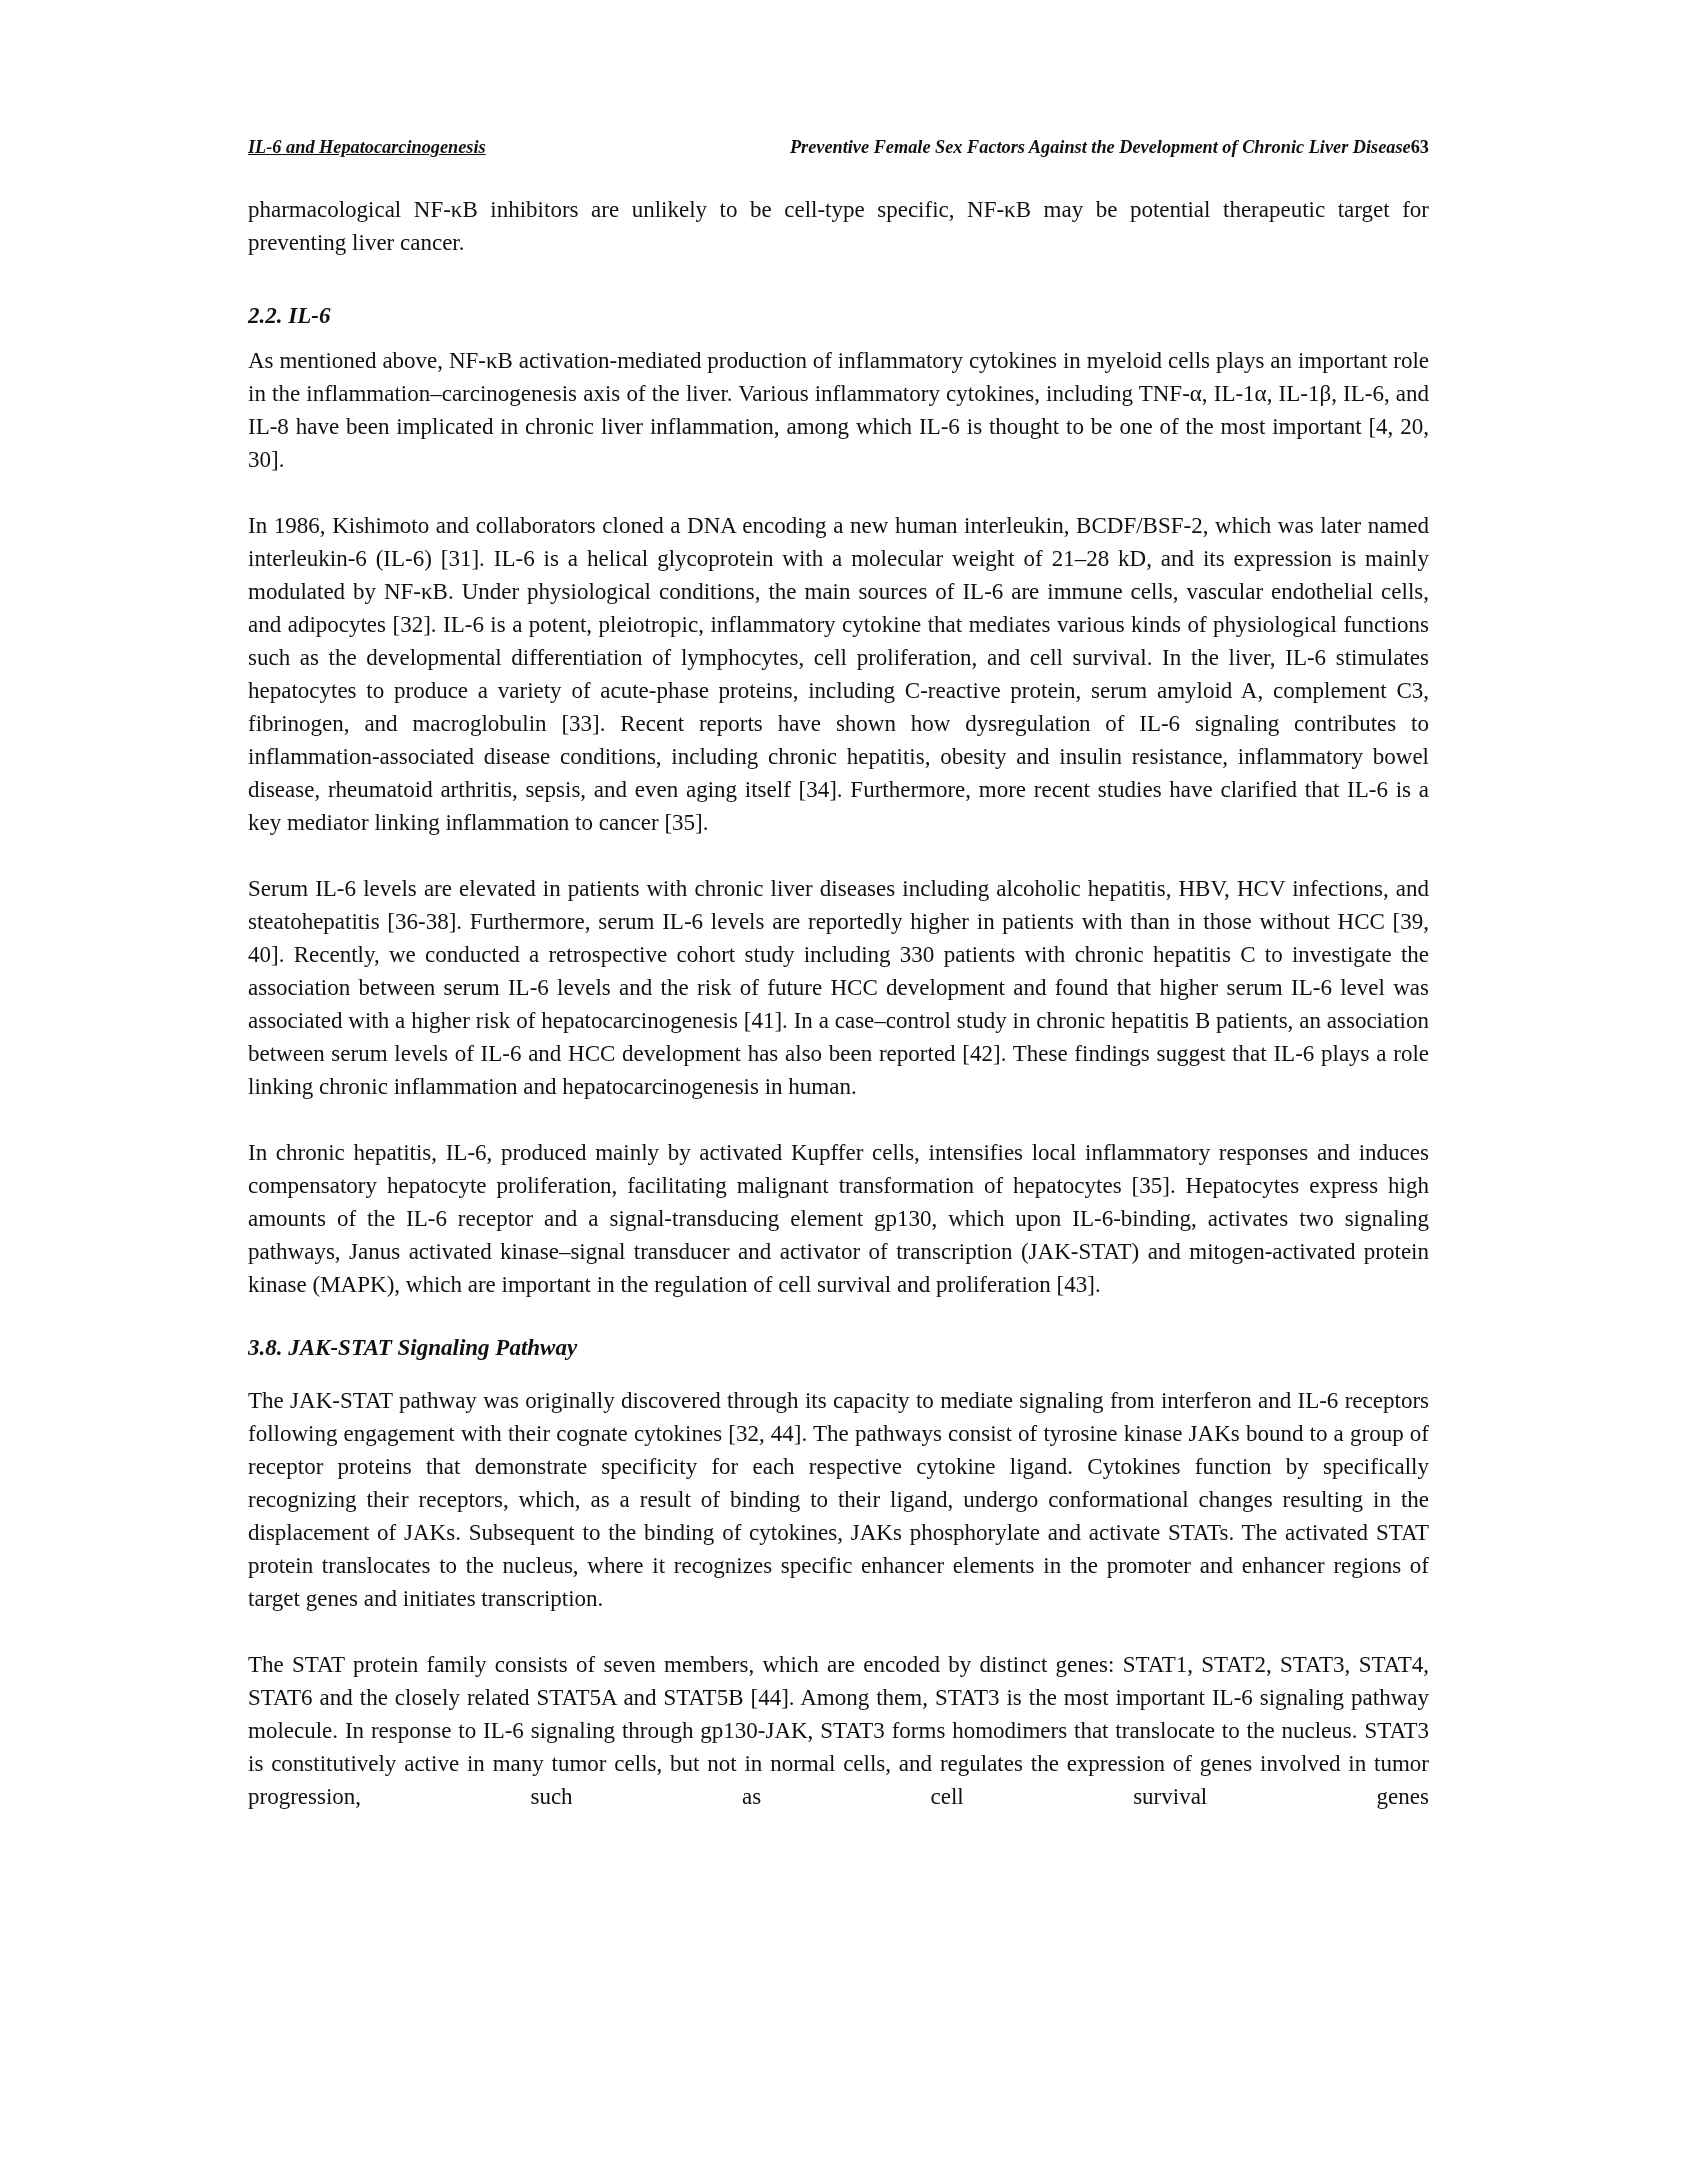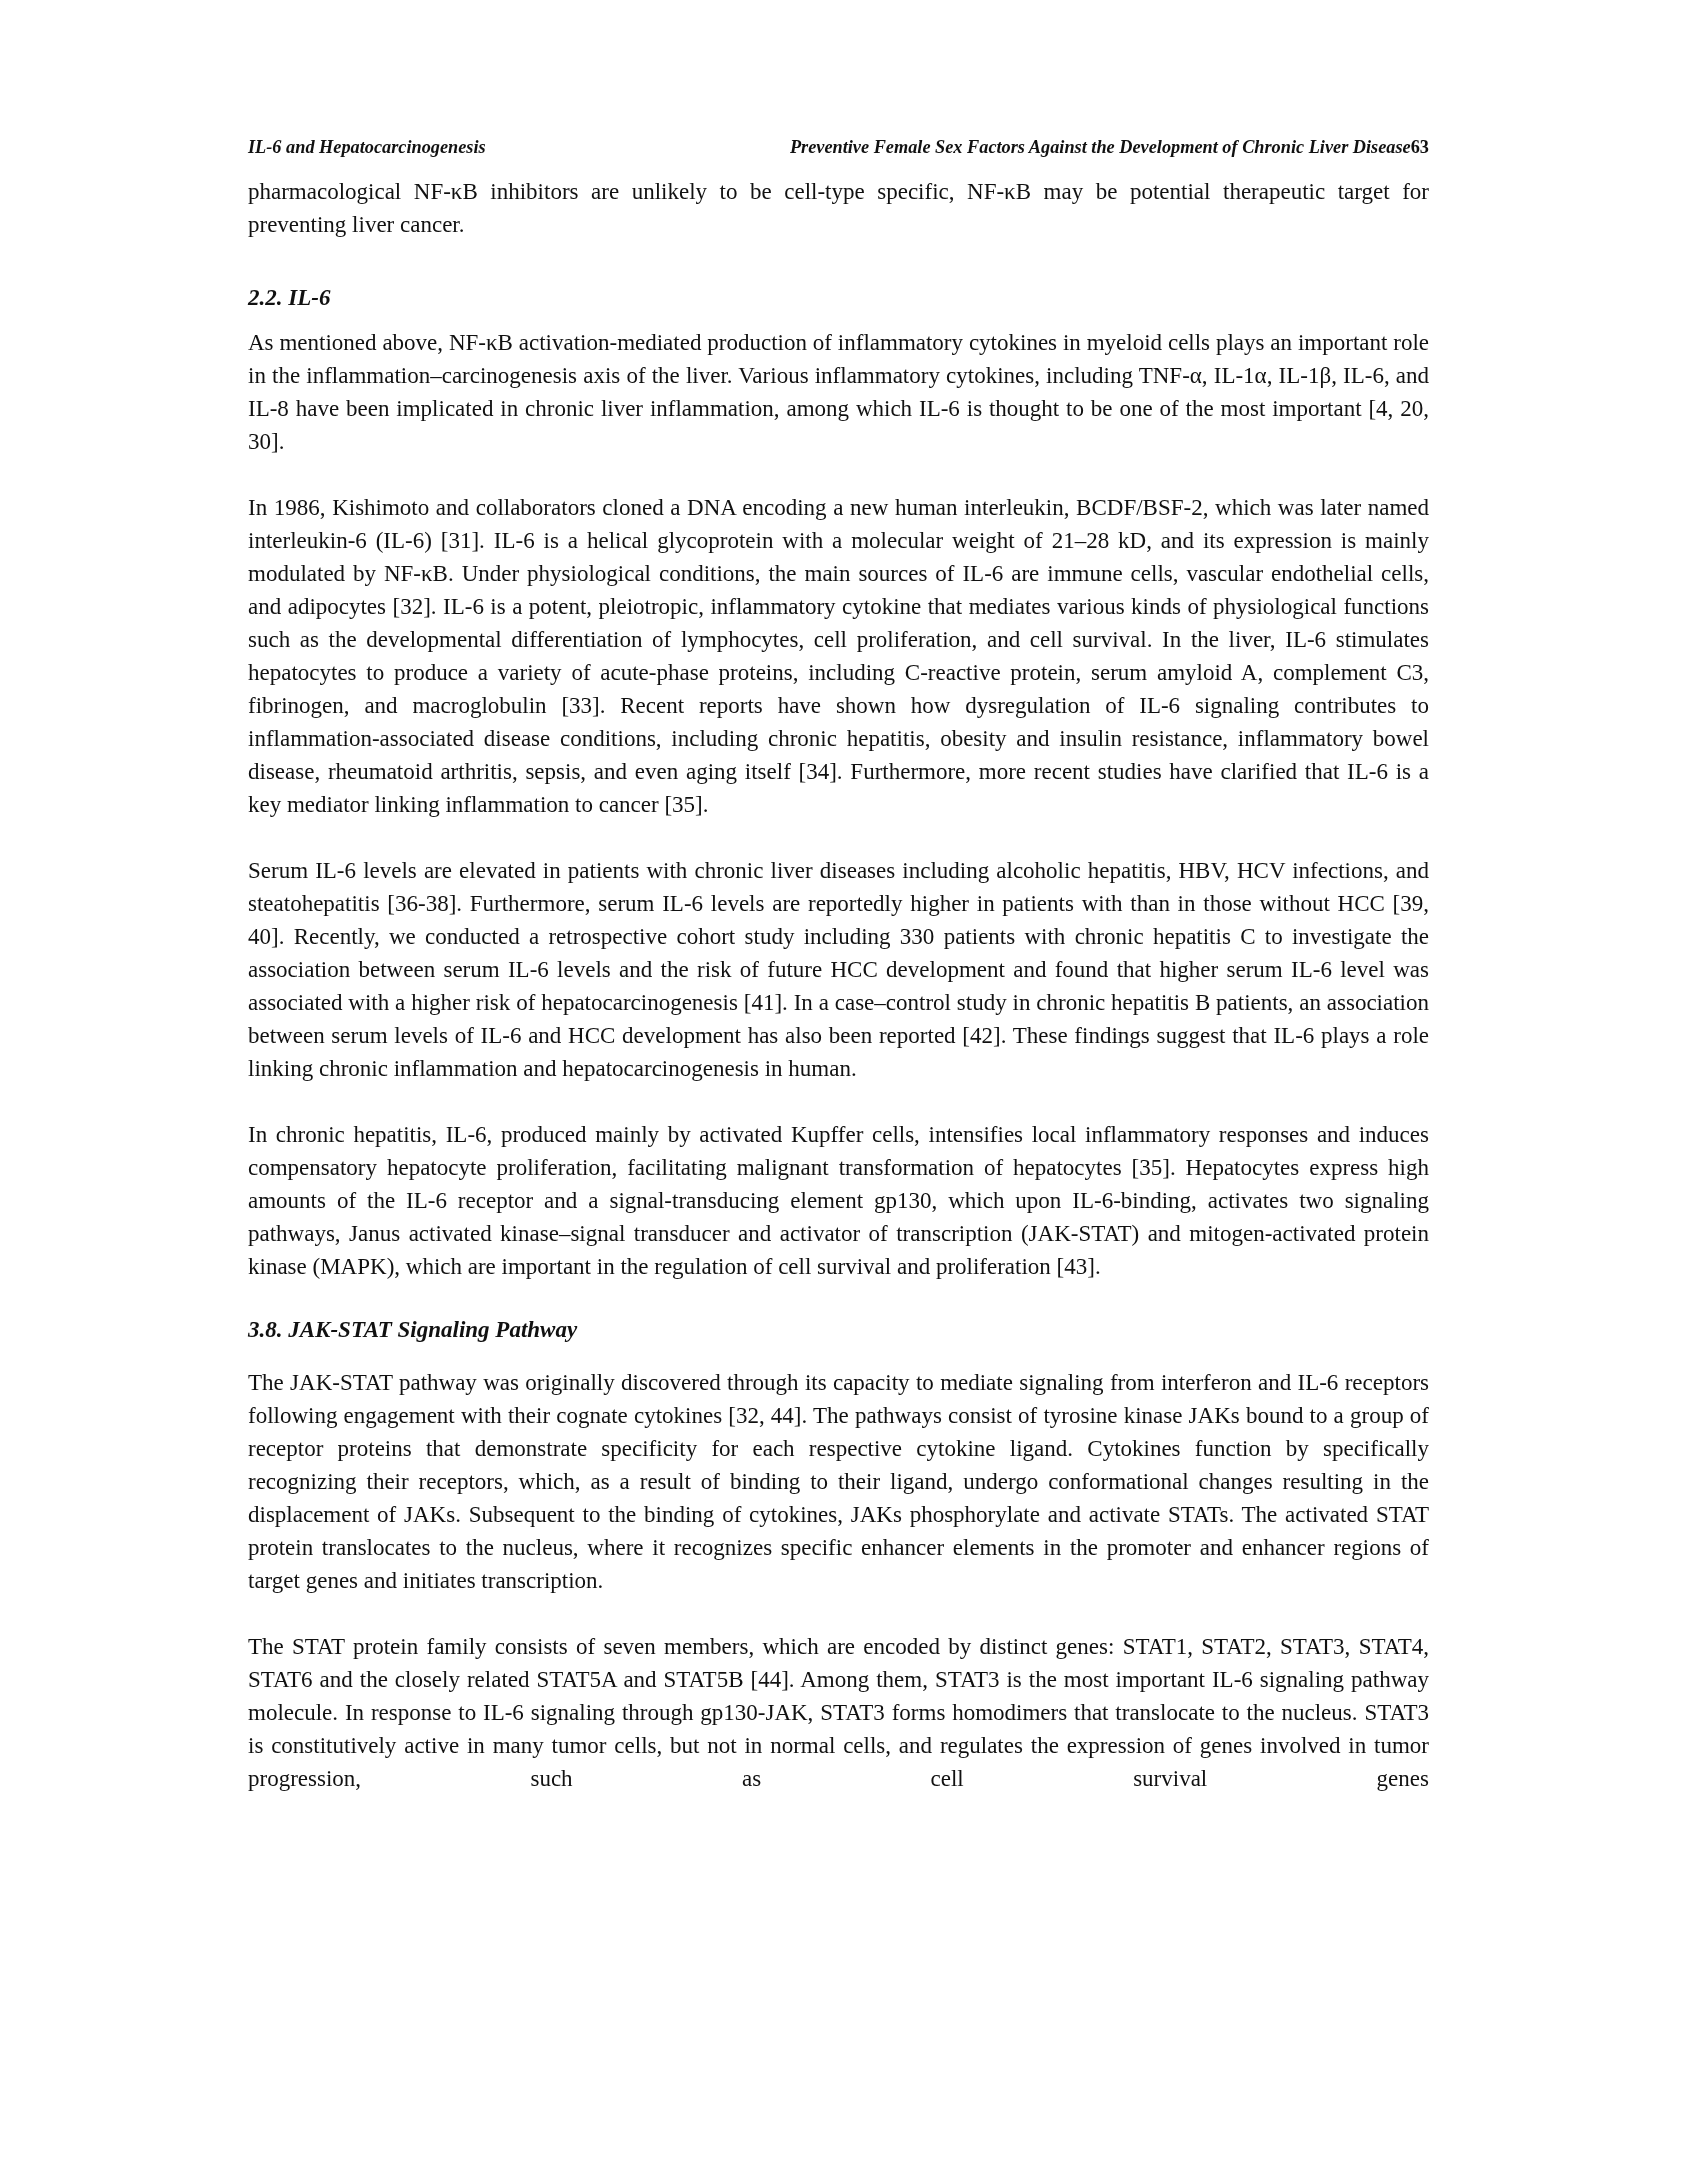--- a/index.html
+++ b/index.html
@@ -29,20 +29,21 @@
       height: 26px;
       font-size: 18.3px;
       font-weight: bold;
       font-style: italic;
       white-space: nowrap;
     }
     .rh-left {
       position: absolute;
       left: 0;
       top: 0;
+      text-decoration: underline;
     }
     .rh-right {
       position: absolute;
       right: 0;
       top: 0;
     }
     .rh-page {
       font-style: normal;
       margin-left: 0;
     }
@@ -70,21 +71,21 @@
 </head>
 <body>
 
 <div class="page">
 
   <div class="running-header">
     <span class="rh-left">IL-6 and Hepatocarcinogenesis</span>
     <span class="rh-right"><span>Preventive Female Sex Factors Against the Development of Chronic Liver Disease</span><span class="rh-page">63</span></span>
   </div>
 
-  <div class="body-text" style="top:175px;">
+  <div class="body-text" style="top:193px;">
     <p style="margin-bottom:40px;">pharmacological NF-κB inhibitors are unlikely to be cell-type specific, NF-κB may be potential therapeutic target for preventing liver cancer.</p>
 
     <h2 class="heading" style="margin-bottom:12px;">2.2. IL-6</h2>
     <p>As mentioned above, NF-κB activation-mediated production of inflammatory cytokines in myeloid cells plays an important role in the inflammation–carcinogenesis axis of the liver. Various inflammatory cytokines, including TNF-α, IL-1α, IL-1β, IL-6, and IL-8 have been implicated in chronic liver inflammation, among which IL-6 is thought to be one of the most important [4, 20, 30].</p>
     <p>In 1986, Kishimoto and collaborators cloned a DNA encoding a new human interleukin, BCDF/BSF-2, which was later named interleukin-6 (IL-6) [31]. IL-6 is a helical glycoprotein with a molecular weight of 21–28 kD, and its expression is mainly modulated by NF-κB. Under physiological conditions, the main sources of IL-6 are immune cells, vascular endothelial cells, and adipocytes [32]. IL-6 is a potent, pleiotropic, inflammatory cytokine that mediates various kinds of physiological functions such as the developmental differentiation of lymphocytes, cell proliferation, and cell survival. In the liver, IL-6 stimulates hepatocytes to produce a variety of acute-phase proteins, including C-reactive protein, serum amyloid A, complement C3, fibrinogen, and macroglobulin [33]. Recent reports have shown how dysregulation of IL-6 signaling contributes to inflammation-associated disease conditions, including chronic hepatitis, obesity and insulin resistance, inflammatory bowel disease, rheumatoid arthritis, sepsis, and even aging itself [34]. Furthermore, more recent studies have clarified that IL-6 is a key mediator linking inflammation to cancer [35].</p>
     <p>Serum IL-6 levels are elevated in patients with chronic liver diseases including alcoholic hepatitis, HBV, HCV infections, and steatohepatitis [36-38]. Furthermore, serum IL-6 levels are reportedly higher in patients with than in those without HCC [39, 40]. Recently, we conducted a retrospective cohort study including 330 patients with chronic hepatitis C to investigate the association between serum IL-6 levels and the risk of future HCC development and found that higher serum IL-6 level was associated with a higher risk of hepatocarcinogenesis [41]. In a case–control study in chronic hepatitis B patients, an association between serum levels of IL-6 and HCC development has also been reported [42]. These findings suggest that IL-6 plays a role linking chronic inflammation and hepatocarcinogenesis in human.</p>
     <p style="margin-bottom:30px;">In chronic hepatitis, IL-6, produced mainly by activated Kupffer cells, intensifies local inflammatory responses and induces compensatory hepatocyte proliferation, facilitating malignant transformation of hepatocytes [35]. Hepatocytes express high amounts of the IL-6 receptor and a signal-transducing element gp130, which upon IL-6-binding, activates two signaling pathways, Janus activated kinase–signal transducer and activator of transcription (JAK-STAT) and mitogen-activated protein kinase (MAPK), which are important in the regulation of cell survival and proliferation [43].</p>
 
     <h2 class="heading" style="margin-bottom:20px;">3.8. JAK-STAT Signaling Pathway</h2>
     <p>The JAK-STAT pathway was originally discovered through its capacity to mediate signaling from interferon and IL-6 receptors following engagement with their cognate cytokines [32, 44]. The pathways consist of tyrosine kinase JAKs bound to a group of receptor proteins that demonstrate specificity for each respective cytokine ligand. Cytokines function by specifically recognizing their receptors, which, as a result of binding to their ligand, undergo conformational changes resulting in the displacement of JAKs. Subsequent to the binding of cytokines, JAKs phosphorylate and activate STATs. The activated STAT protein translocates to the nucleus, where it recognizes specific enhancer elements in the promoter and enhancer regions of target genes and initiates transcription.</p>

